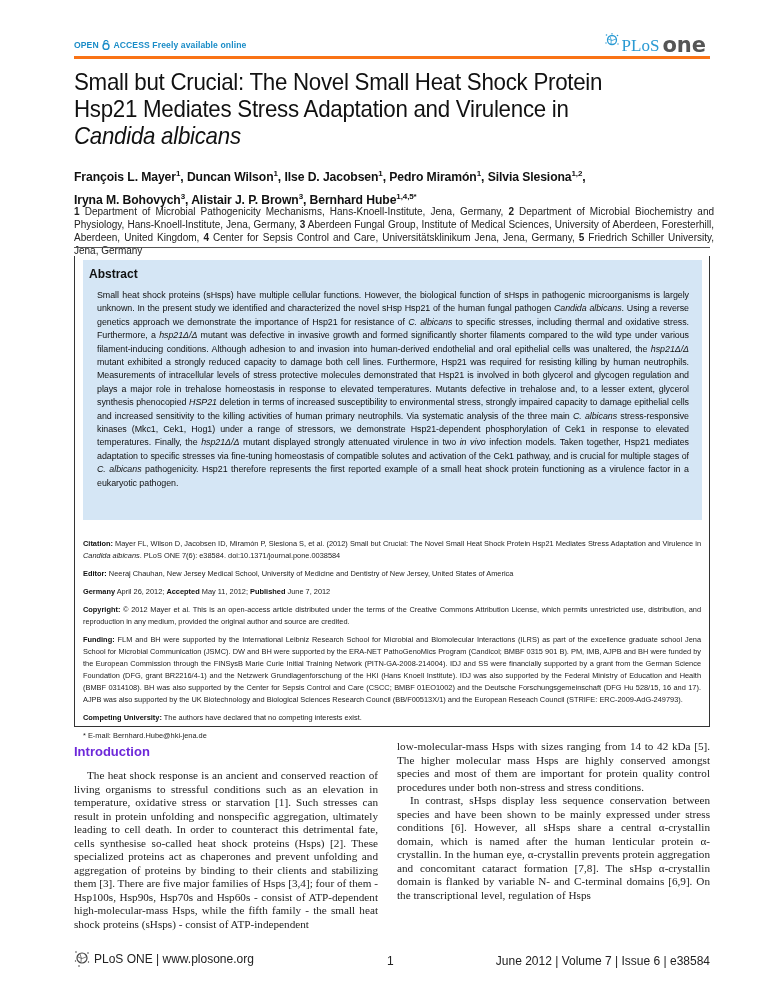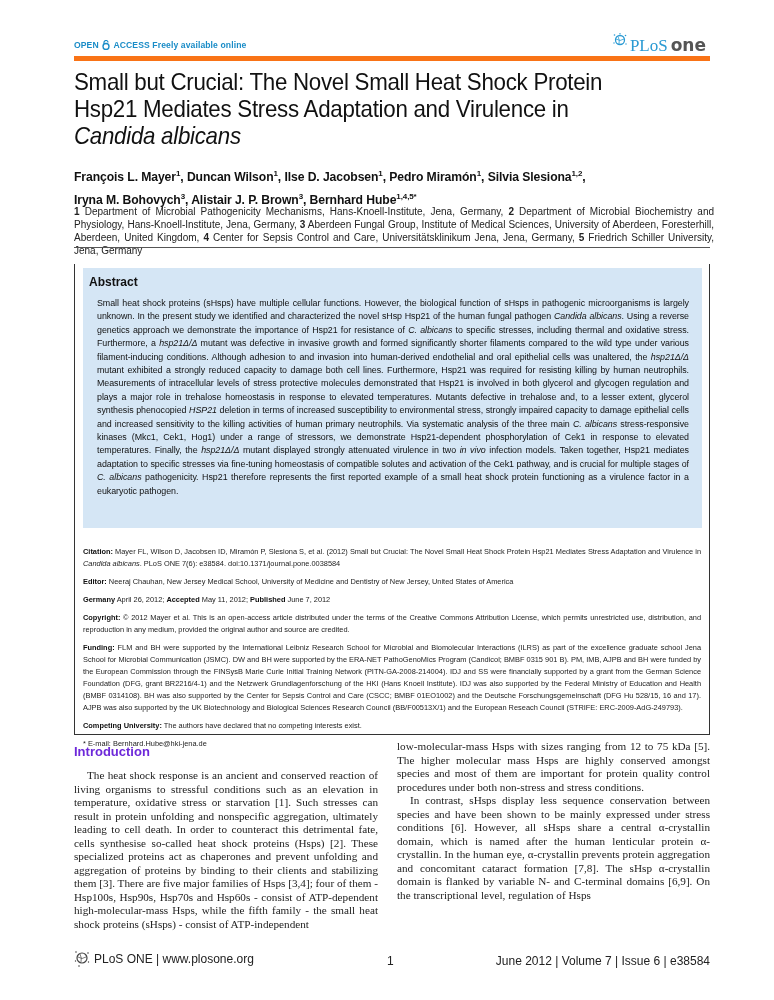--- a/index.html
+++ b/index.html
@@ -1,37 +1,37 @@
 <!DOCTYPE html>
 <html><head>
 <meta charset="utf-8">
 <style>
   html, body { margin: 0; padding: 0; background: #ffffff; }
   body { width: 774px; height: 1000px; position: relative; overflow: hidden; font-family: "Liberation Sans", sans-serif; color: #111; }
 
-  .header { position: absolute; left: 74px; top: 30px; width: 636px; height: 26px; border-bottom: 5px solid #f97316; }
+  .header { position: absolute; left: 74px; top: 30px; width: 636px; height: 26px; border-bottom: 3px solid #f97316; }
   .oa { position: absolute; left: 0; top: 10px; font-size: 8.6px; font-weight: bold; color: #1a8cc7; letter-spacing: 0.1px; white-space: nowrap; }
   .oa .lock { display: inline-block; width: 8px; height: 10px; vertical-align: -2px; margin: 0 1px; }
   .plos-logo { position: absolute; right: 4px; top: 0; height: 24px; display: flex; align-items: flex-end; }
   .plos-logo .globe { width: 14px; height: 14px; margin-right: 3px; margin-bottom: 7px; }
   .plos-logo .plos { font-family: "Liberation Serif", serif; font-size: 17px; color: #2a9ad3; line-height: 17px; }
-  .plos-logo .one { font-family: "DejaVu Sans", sans-serif; font-size: 17px; color: #666; line-height: 17px; margin-left: 3px; }
+  .plos-logo .one { font-family: "DejaVu Sans", sans-serif; font-size: 21px; color: #666; line-height: 17px; margin-left: 3px; }
   .plos-logo .one b { color: #555; }
 
   .title { position: absolute; left: 74px; top: 68px; width: 640px; font-size: 24px; line-height: 27px; font-family: "Liberation Sans", sans-serif; font-weight: normal; letter-spacing: -0.3px; color: #111; margin: 0; transform: scaleX(0.93); transform-origin: left; white-space: nowrap; }
   .title .species { font-style: italic; }
 
   .authors { position: absolute; left: 74px; top: 164px; width: 640px; font-size: 12.2px; line-height: 19px; font-weight: bold; color: #111; letter-spacing: -0.1px; }
   .authors sup { font-size: 8px; font-weight: bold; }
 
   .affil { position: absolute; left: 74px; top: 205px; width: 640px; font-size: 10px; line-height: 13px; color: #222; text-align: justify; }
   .affil b { font-weight: bold; }
   .affil-rule { position: absolute; left: 74px; top: 247px; width: 636px; border-top: 1px solid #555; }
 
-  .box { position: absolute; left: 74px; top: 264px; width: 634px; height: 470px; border: 1px solid #333; border-top: none; }
+  .box { position: absolute; left: 74px; top: 256px; width: 634px; height: 470px; border: 1px solid #333; border-top: none; }
   .abstract { position: absolute; left: 8px; top: 4px; width: 608px; height: 253px; background: #d5e6f5; padding: 7px 5px 0 6px; }
   .abstract h2 { font-size: 12px; font-weight: bold; margin: 0 0 6px 0; color: #111; }
   .abstract p { margin: 8px; font-size: 8.9px; line-height: 13.4px; text-align: justify; color: #111; letter-spacing: -0.05px; }
   .abstract i { font-style: italic; }
 
   .meta { position: absolute; left: 8px; top: 282px; width: 618px; font-size: 7.4px; line-height: 12px; color: #222; }
   .meta p { margin: 0 0 6px 0; text-align: justify; }
   .meta b { font-weight: bold; color: #111; }
 
   .intro-heading { position: absolute; left: 74px; top: 744px; font-size: 13px; font-weight: bold; color: #6d28d9; margin: 0; }
@@ -118,21 +118,21 @@
   </div>
 </div>
 
 <h2 class="intro-heading">Introduction</h2>
 
 <div class="col col-left">
   <p class="indent">The heat shock response is an ancient and conserved reaction of living organisms to stressful conditions such as an elevation in temperature, oxidative stress or starvation [1]. Such stresses can result in protein unfolding and nonspecific aggregation, ultimately leading to cell death. In order to counteract this detrimental fate, cells synthesise so-called heat shock proteins (Hsps) [2]. These specialized proteins act as chaperones and prevent unfolding and aggregation of proteins by binding to their clients and stabilizing them [3]. There are five major families of Hsps [3,4]; four of them - Hsp100s, Hsp90s, Hsp70s and Hsp60s - consist of ATP-dependent high-molecular-mass Hsps, while the fifth family - the small heat shock proteins (sHsps) - consist of ATP-independent</p>
 </div>
 
 <div class="col col-right">
-  <p>low-molecular-mass Hsps with sizes ranging from 12 to 75 kDa [5]. The higher molecular mass Hsps are highly conserved amongst species and most of them are important for protein quality control procedures under both non-stress and stress conditions.</p>
+  <p>low-molecular-mass Hsps with sizes ranging from 14 to 42 kDa [5]. The higher molecular mass Hsps are highly conserved amongst species and most of them are important for protein quality control procedures under both non-stress and stress conditions.</p>
   <p class="indent">In contrast, sHsps display less sequence conservation between species and have been shown to be mainly expressed under stress conditions [6]. However, all sHsps share a central α-crystallin domain, which is named after the human lenticular protein α-crystallin. In the human eye, α-crystallin prevents protein aggregation and concomitant cataract formation [7,8]. The sHsp α-crystallin domain is flanked by variable N- and C-terminal domains [6,9]. On the transcriptional level, regulation of Hsps</p>
 </div>
 
 <div class="footer">
   <div class="f-left">
     <svg width="16" height="18" viewBox="0 0 16 18">
       <circle cx="8" cy="8" r="5" fill="none" stroke="#444" stroke-width="1.2"></circle>
       <path d="M4 7 Q8 10 12 7 M6 4 Q8 8 7 12" fill="none" stroke="#444" stroke-width="0.7"></path>
       <circle cx="2" cy="2" r="0.8" fill="#444"></circle>
         <circle cx="14" cy="3" r="0.8" fill="#444"></circle>

